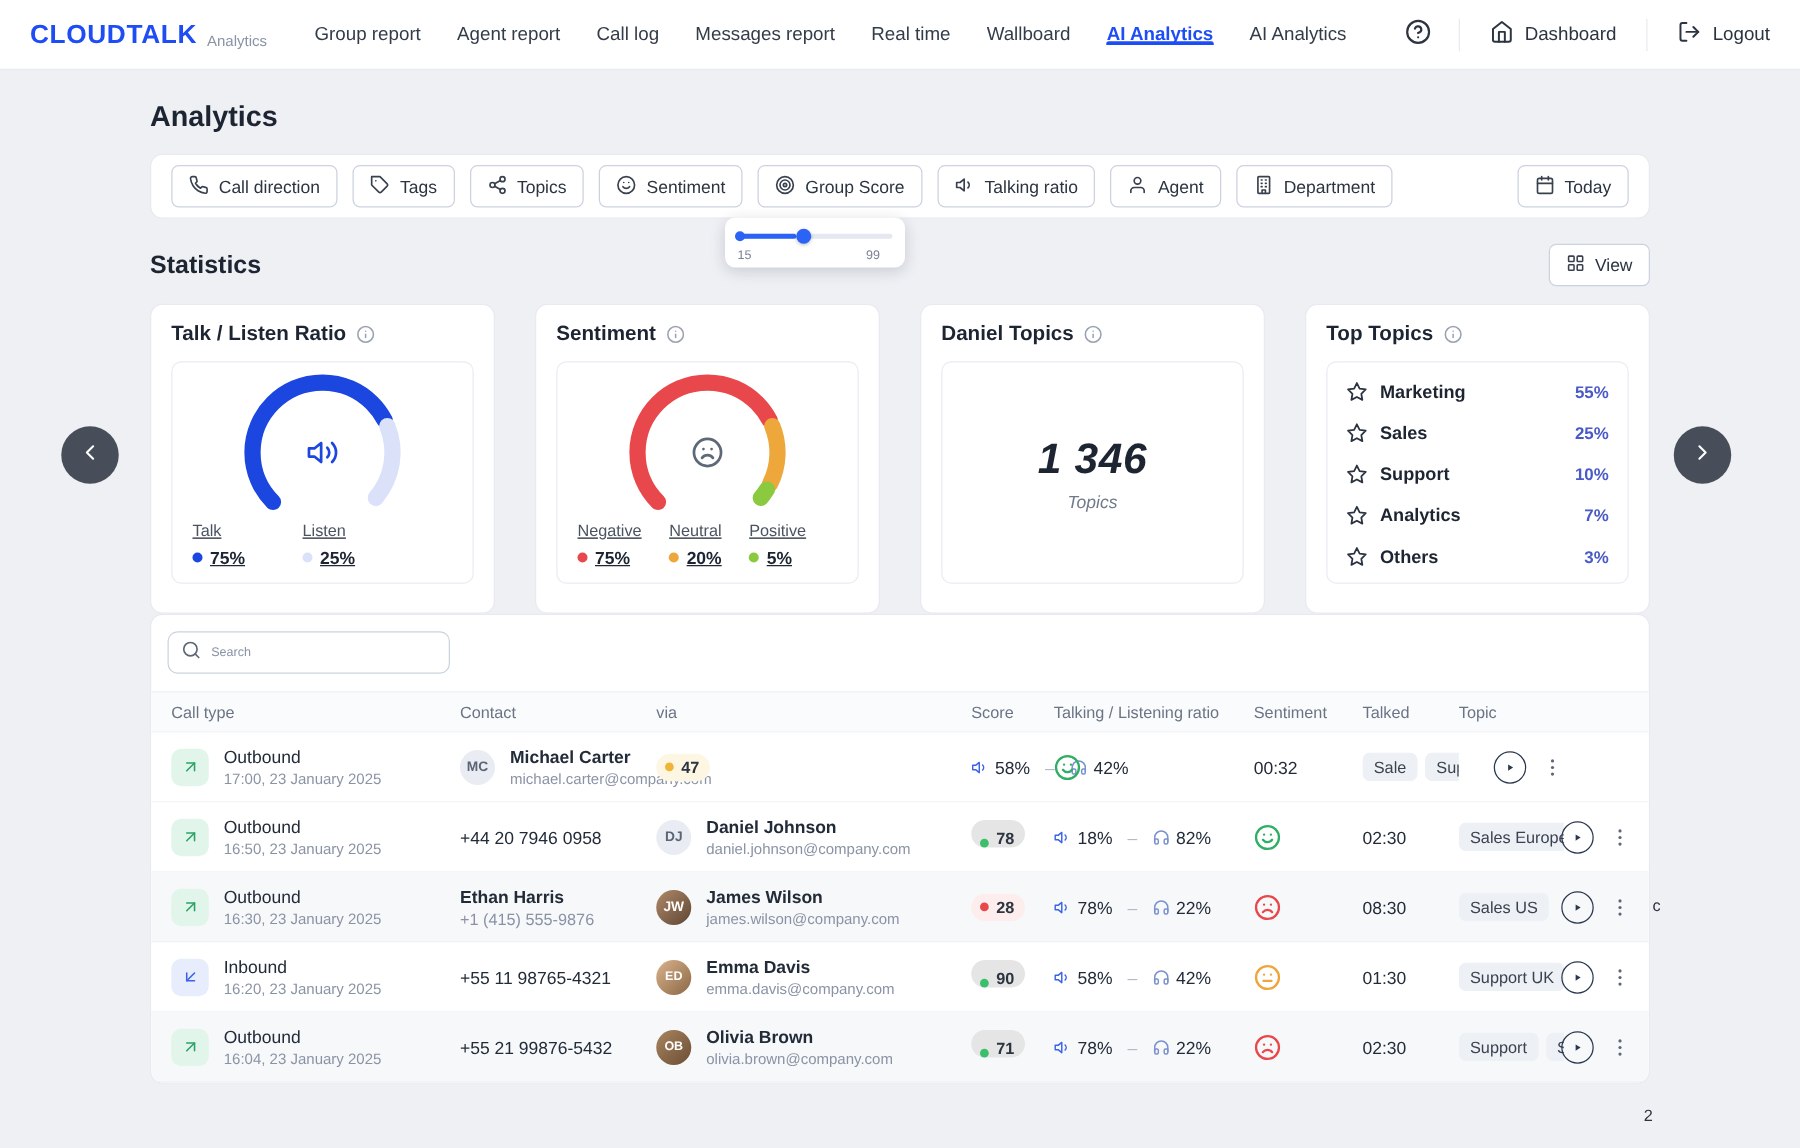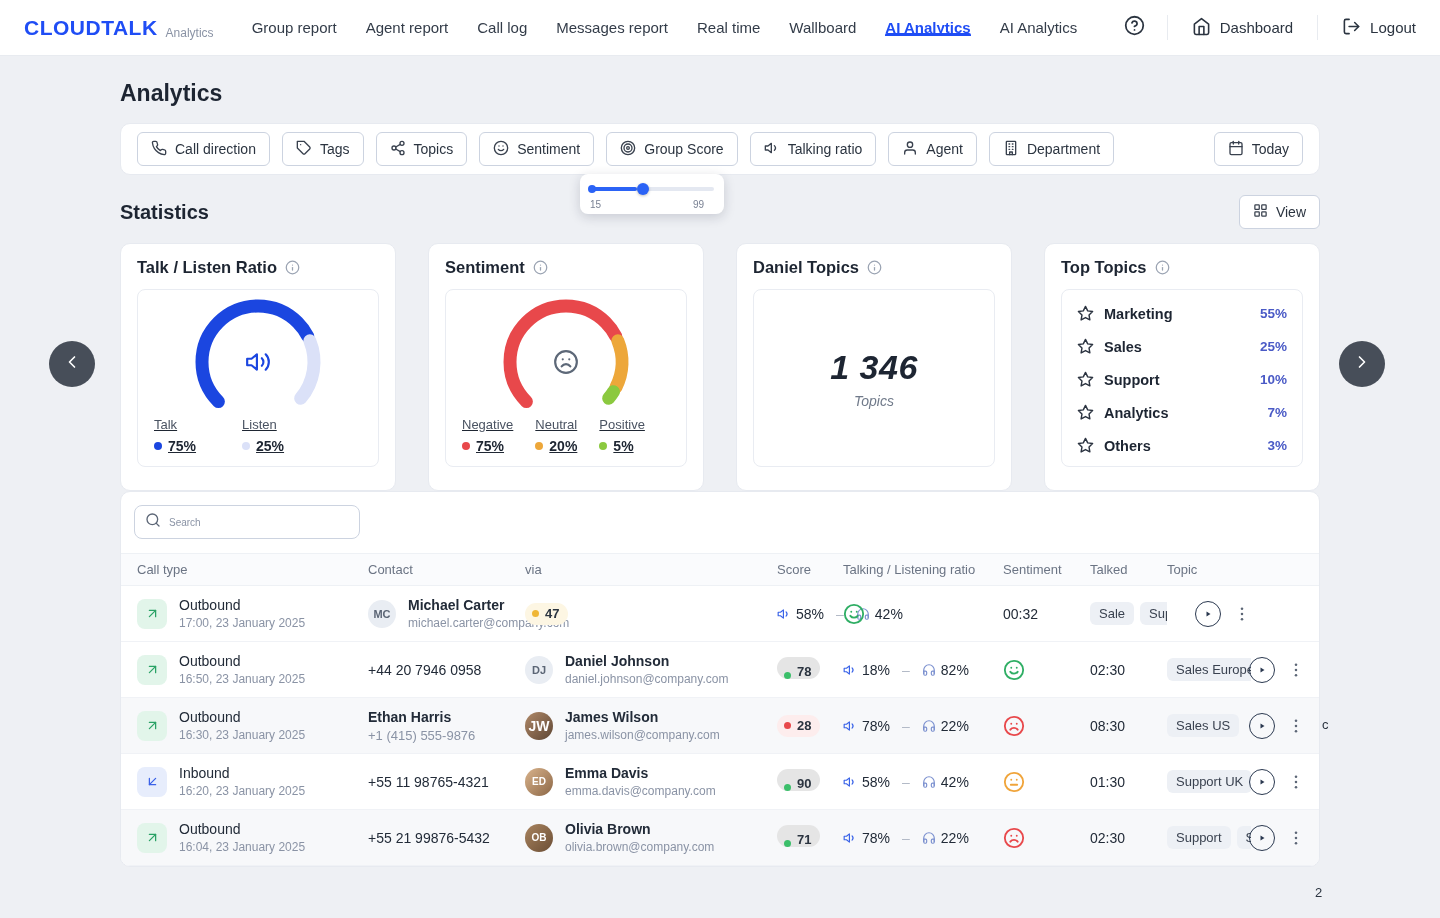--- a/index.html
+++ b/index.html
@@ -125,21 +125,21 @@
   .ct-icon.in  { background:#e7edfc; color:#3b62e8; }
   .l1 { font-size:14px; font-weight:500; color:#222b38; margin-bottom:3px; }
   .l2 { font-size:12px; color:#8a93a5; }
   .c-name { font-size:14px; font-weight:700; color:#222b38; margin-bottom:3px; }
   .c-phone { font-size:13px; color:#8a93a5; }
   .c-solo { font-size:14px; color:#222b38; }
 
   .via-cell { display:flex; align-items:center; gap:12px; }
   .avatar { width:28px; height:28px; border-radius:50%; display:flex; align-items:center; justify-content:center; font-size:11px; font-weight:700; flex:none; }
   .avatar.init { background:#e9edf3; color:#5b6575; }
-  .avatar.p1 { background:linear-gradient(135deg,#b08968,#5e4634); color:#fff; font-size:14px; }
+  .avatar.p1 { background:linear-gradient(135deg,#b08968,#5e4634); color:#fff; font-size:11px; }
   .avatar.p2 { background:linear-gradient(135deg,#d9b38c,#8c6746); color:#fff; font-size:10px; }
   .avatar.p3 { background:linear-gradient(135deg,#a9845f,#6b4e35); color:#fff; font-size:10px; }
   .a-name { font-size:14px; font-weight:700; color:#222b38; margin-bottom:3px; }
   .a-email { font-size:12px; color:#8a93a5; }
 
   .score-badge { display:inline-flex; align-items:center; gap:6px; height:22px; padding:0 9px 0 7px; border-radius:12px; font-size:13px; font-weight:700; color:#2b3440; }
   .score-badge.good { background:#e5e5e5;align-items:flex-end; } .score-badge.good .sdot { background:#3bbf6a; }
   .score-badge.warn { background:#fdf6e3; } .score-badge.warn .sdot { background:#efb636; }
   .score-badge.bad  { background:#fdeded; } .score-badge.bad  .sdot { background:#e8484b; }
   .sdot { width:7px; height:7px; border-radius:50%; }

